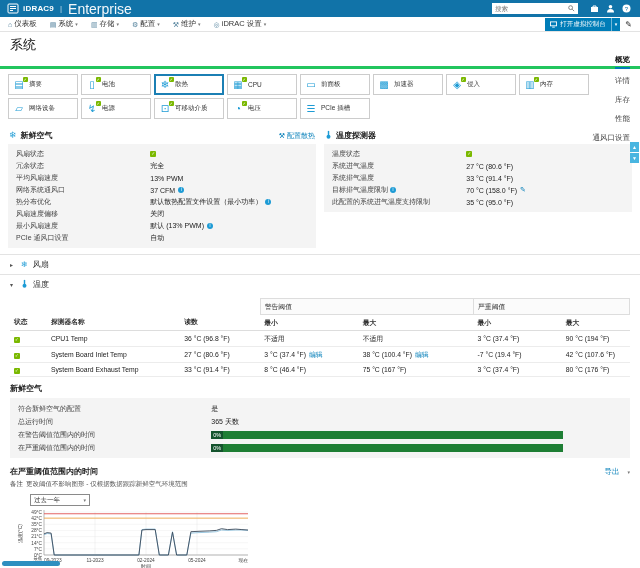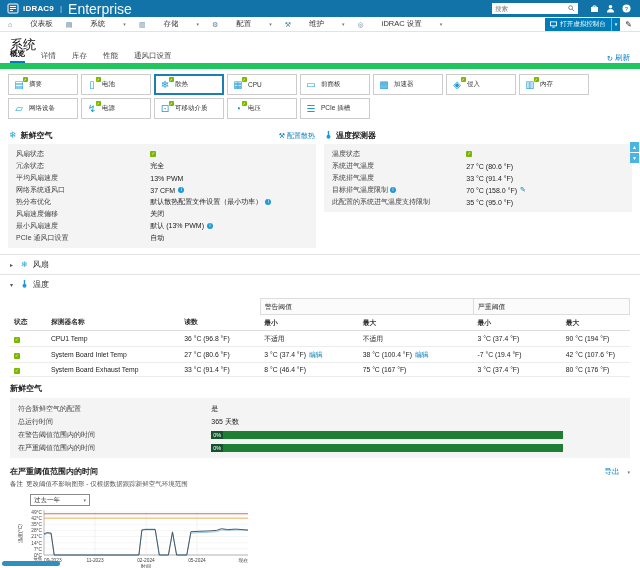--- a/index.html
+++ b/index.html
@@ -14,32 +14,32 @@
   .brand { font-size:8px; font-weight:bold; letter-spacing:.2px; }
   .brand-sep { font-size:8px; opacity:.7; margin:0 2px; font-weight:normal; }
   .edition { font-size:14px; font-weight:normal; opacity:.95; }
   .mh-spacer { flex:1; }
   .search-box { display:flex; align-items:center; background:#fff; height:11px; width:86px; padding:0 3px; }
   .search-box input { border:none; outline:none; flex:1; font-size:6.5px; color:#333; width:60px; font-family:inherit; }
   .mh-icons { display:flex; align-items:center; gap:7px; margin-left:8px; margin-right:2px; }
   .mh-ic { width:9px; height:9px; display:inline-flex; }
   
   .navbar { height:15px; border-bottom:1px solid #e3e3e3; display:flex; align-items:center; padding:0 8px; gap:13px; background:#fff; }
-  .nav-item { display:flex; align-items:center; gap:18px; font-size:7.5px; color:#333; cursor:pointer; }
+  .nav-item { display:flex; align-items:center; gap:2px; font-size:7.5px; color:#333; cursor:pointer; }
   .nav-ic { color:#56849e; font-size:7px; line-height:1; }
   .caret { font-size:5px; color:#777; }
   .nav-right { margin-left:auto; display:flex; align-items:center; gap:5px; }
   .console-btn { display:flex; align-items:stretch; }
   .console-main { background:#007db8; color:#fff; font-size:6.5px; display:flex; align-items:center; gap:3px; padding:2px 5px; cursor:pointer; }
   .console-caret { background:#007db8; color:#fff; font-size:5px; display:flex; align-items:center; padding:0 3px; border-left:1px solid rgba(255,255,255,.45); cursor:pointer; }
   .pencil { color:#333; font-size:8px; cursor:pointer; }
   
   .page-head { padding:4px 10px 1px; }
   .page-title { font-size:13px; font-weight:400; color:#111; }
-  .tabs-row { display:flex; align-items:flex-end; gap:16px; padding:0 10px; border-bottom:6px solid #22c55e; height:14px; }
+  .tabs-row { display:flex; align-items:flex-end; gap:7px; padding:0 10px; border-bottom:3px solid #22c55e; height:14px;flex-direction:column; }
   .tab { font-size:7.5px; color:#444; padding-bottom:2px; cursor:pointer; }
   .tab.active { color:#111; font-weight:bold; border-bottom:2px solid #007db8; }
   .refresh-link { margin-left:auto; color:#007db8; font-size:7.5px; display:flex; gap:2px; align-items:center; cursor:pointer; }
   
   .tiles { padding:5px 8px 1px; }
   .tile-row { display:flex; gap:3px; margin-bottom:3px; }
   .tile { width:70px; height:21px; border:1px solid #ccc; background:#fff; display:flex; align-items:center; gap:4px; padding:0 4px; cursor:pointer; }
   .tile.selected { border-color:#1b7fb4; box-shadow: inset 0 0 0 1px #1b7fb4; }
   .tile-icon { position:relative; color:#1d9bd5; font-size:10px; line-height:1; width:12px; text-align:center; }
   .badge { position:absolute; top:-3px; right:-3px; width:5.5px; height:5.5px; background:#7ab800; color:#fff; font-size:4px; line-height:5.5px; text-align:center; border-radius:1px; }

